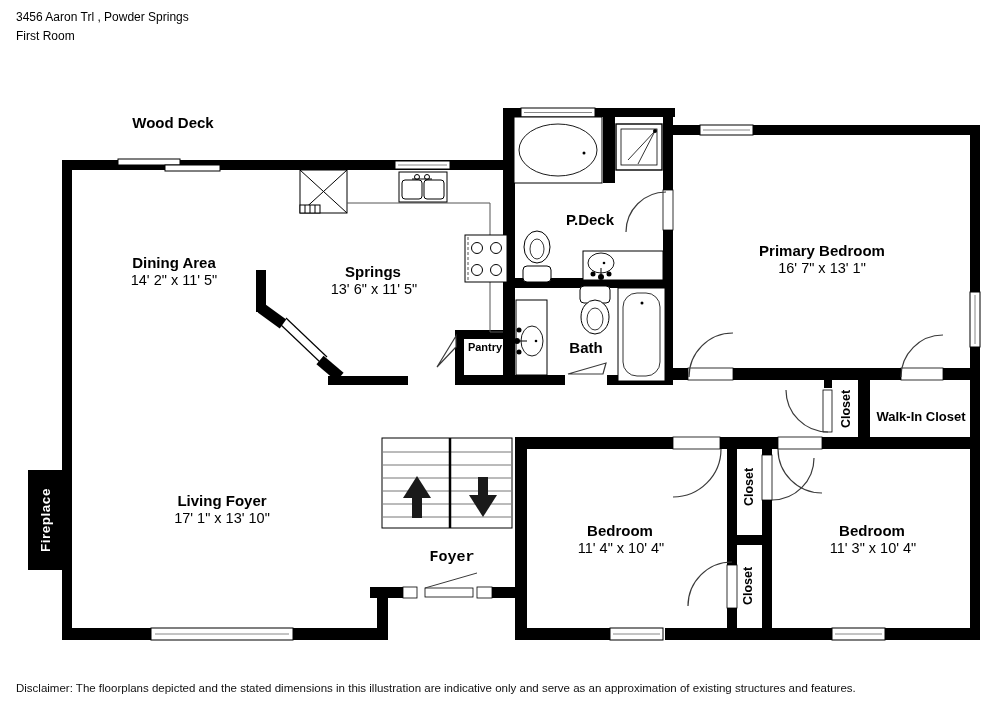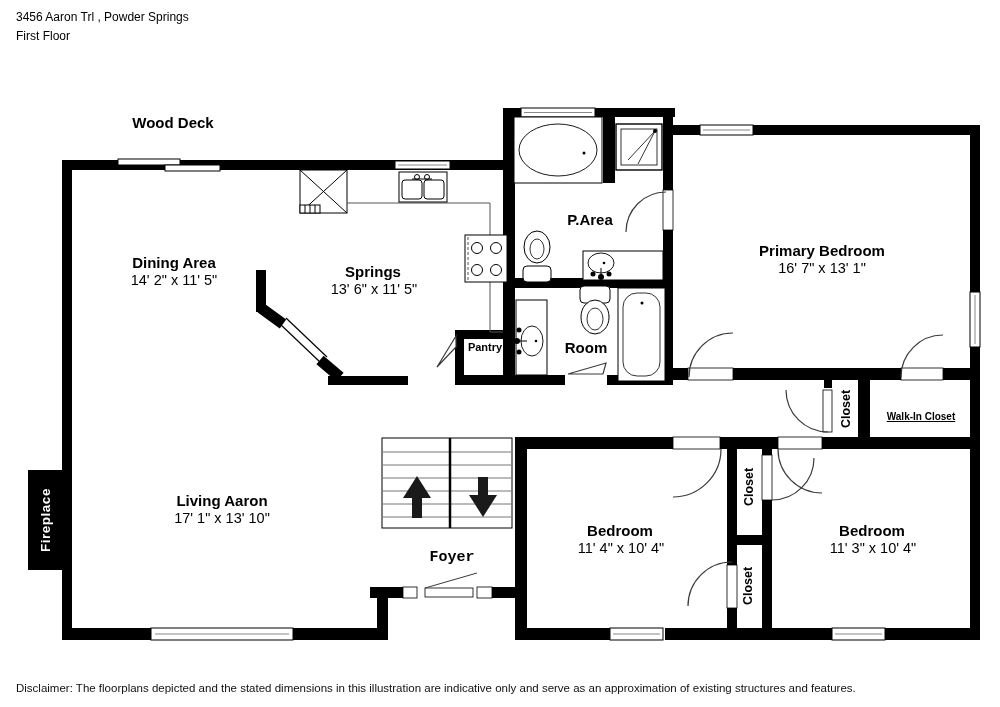--- a/index.html
+++ b/index.html
@@ -5,21 +5,21 @@
   html,body{margin:0;padding:0;background:#ffffff;}
   .page{position:relative;width:1000px;height:707px;background:#fff;overflow:hidden;
         font-family:"Liberation Sans",sans-serif;color:#000;}
   svg{position:absolute;left:0;top:0;}
   .lbl{position:absolute;transform:translate(-50%,-50%);white-space:nowrap;text-align:center;}
   .name{font-weight:bold;font-size:15px;}
   .dim{font-size:14.5px;}
   .small{font-weight:bold;font-size:11px;}
   .rot{transform:translate(-50%,-50%) rotate(-90deg);font-weight:bold;font-size:12.5px;}
   .fire{transform:translate(-50%,-50%) rotate(-90deg);font-weight:bold;font-size:13.5px;color:#fff;letter-spacing:.5px;}
-  .walkin{white-space:normal;width:90px;line-height:16px;font-weight:bold;font-size:10px;text-decoration:underline;}
+  .walkin{white-space:normal;width:90px;line-height:16px;font-weight:bold;font-size:13px;}
   .header{position:absolute;left:16px;top:8px;font-size:12px;line-height:19px;}
   .disclaimer{position:absolute;left:16px;top:649px;font-size:11.5px;line-height:20px;color:#111;margin-top:29px;}
 </style>
 </head>
 <body>
 
 <div class="page">
 
   <svg width="1000" height="707" viewBox="0 0 1000 707">
 
@@ -215,41 +215,41 @@
       <g>
         <rect x="618" y="288" width="47" height="93"></rect>
         <rect x="623" y="293" width="37" height="83" rx="14" stroke-width="0.8"></rect>
         <circle cx="642" cy="303" r="1.5" fill="#000" stroke="none"></circle>
       </g>
     </g>
   </svg>
 
   <div class="header">
     <div>3456 Aaron Trl , Powder Springs</div>
-    <div>First Floor</div>
+    <div>First Room</div>
   </div>
 
   <div class="lbl name" style="left:173px;top:122px;text-align:right;">Wood Deck</div>
 
   <div class="lbl name" style="left:174px;top:262px;">Dining Area</div>
   <div class="lbl dim" style="left:174px;top:280px;">14' 2" x 11' 5"</div>
 
   <div class="lbl name" style="left:373px;top:271px;">Springs</div>
   <div class="lbl dim" style="left:374px;top:289px;">13' 6" x 11' 5"</div>
 
-  <div class="lbl name" style="left:590px;top:219px;">P.Area</div>
+  <div class="lbl name" style="left:590px;top:219px;">P.Deck</div>
 
   <div class="lbl name" style="left:822px;top:250px;text-align:right;">Primary Bedroom</div>
   <div class="lbl dim" style="left:822px;top:268px;">16' 7" x 13' 1"</div>
 
-  <div class="lbl name" style="left:586px;top:347px;">Room</div>
+  <div class="lbl name" style="left:586px;top:347px;">Bath</div>
 
   <div class="lbl small" style="left:485px;top:347px;">Pantry</div>
 
-  <div class="lbl name" style="left:222px;top:500px;">Living Aaron</div>
+  <div class="lbl name" style="left:222px;top:500px;">Living Foyer</div>
   <div class="lbl dim" style="left:222px;top:518px;">17' 1" x 13' 10"</div>
 
   <div class="lbl name" style="left:452px;top:557px;font-family:Liberation Mono, monospace;">Foyer</div>
 
   <div class="lbl name" style="left:620px;top:530px;">Bedroom</div>
   <div class="lbl dim" style="left:621px;top:548px;">11' 4" x 10' 4"</div>
 
   <div class="lbl name" style="left:872px;top:530px;">Bedroom</div>
   <div class="lbl dim" style="left:873px;top:548px;">11' 3" x 10' 4"</div>
 

